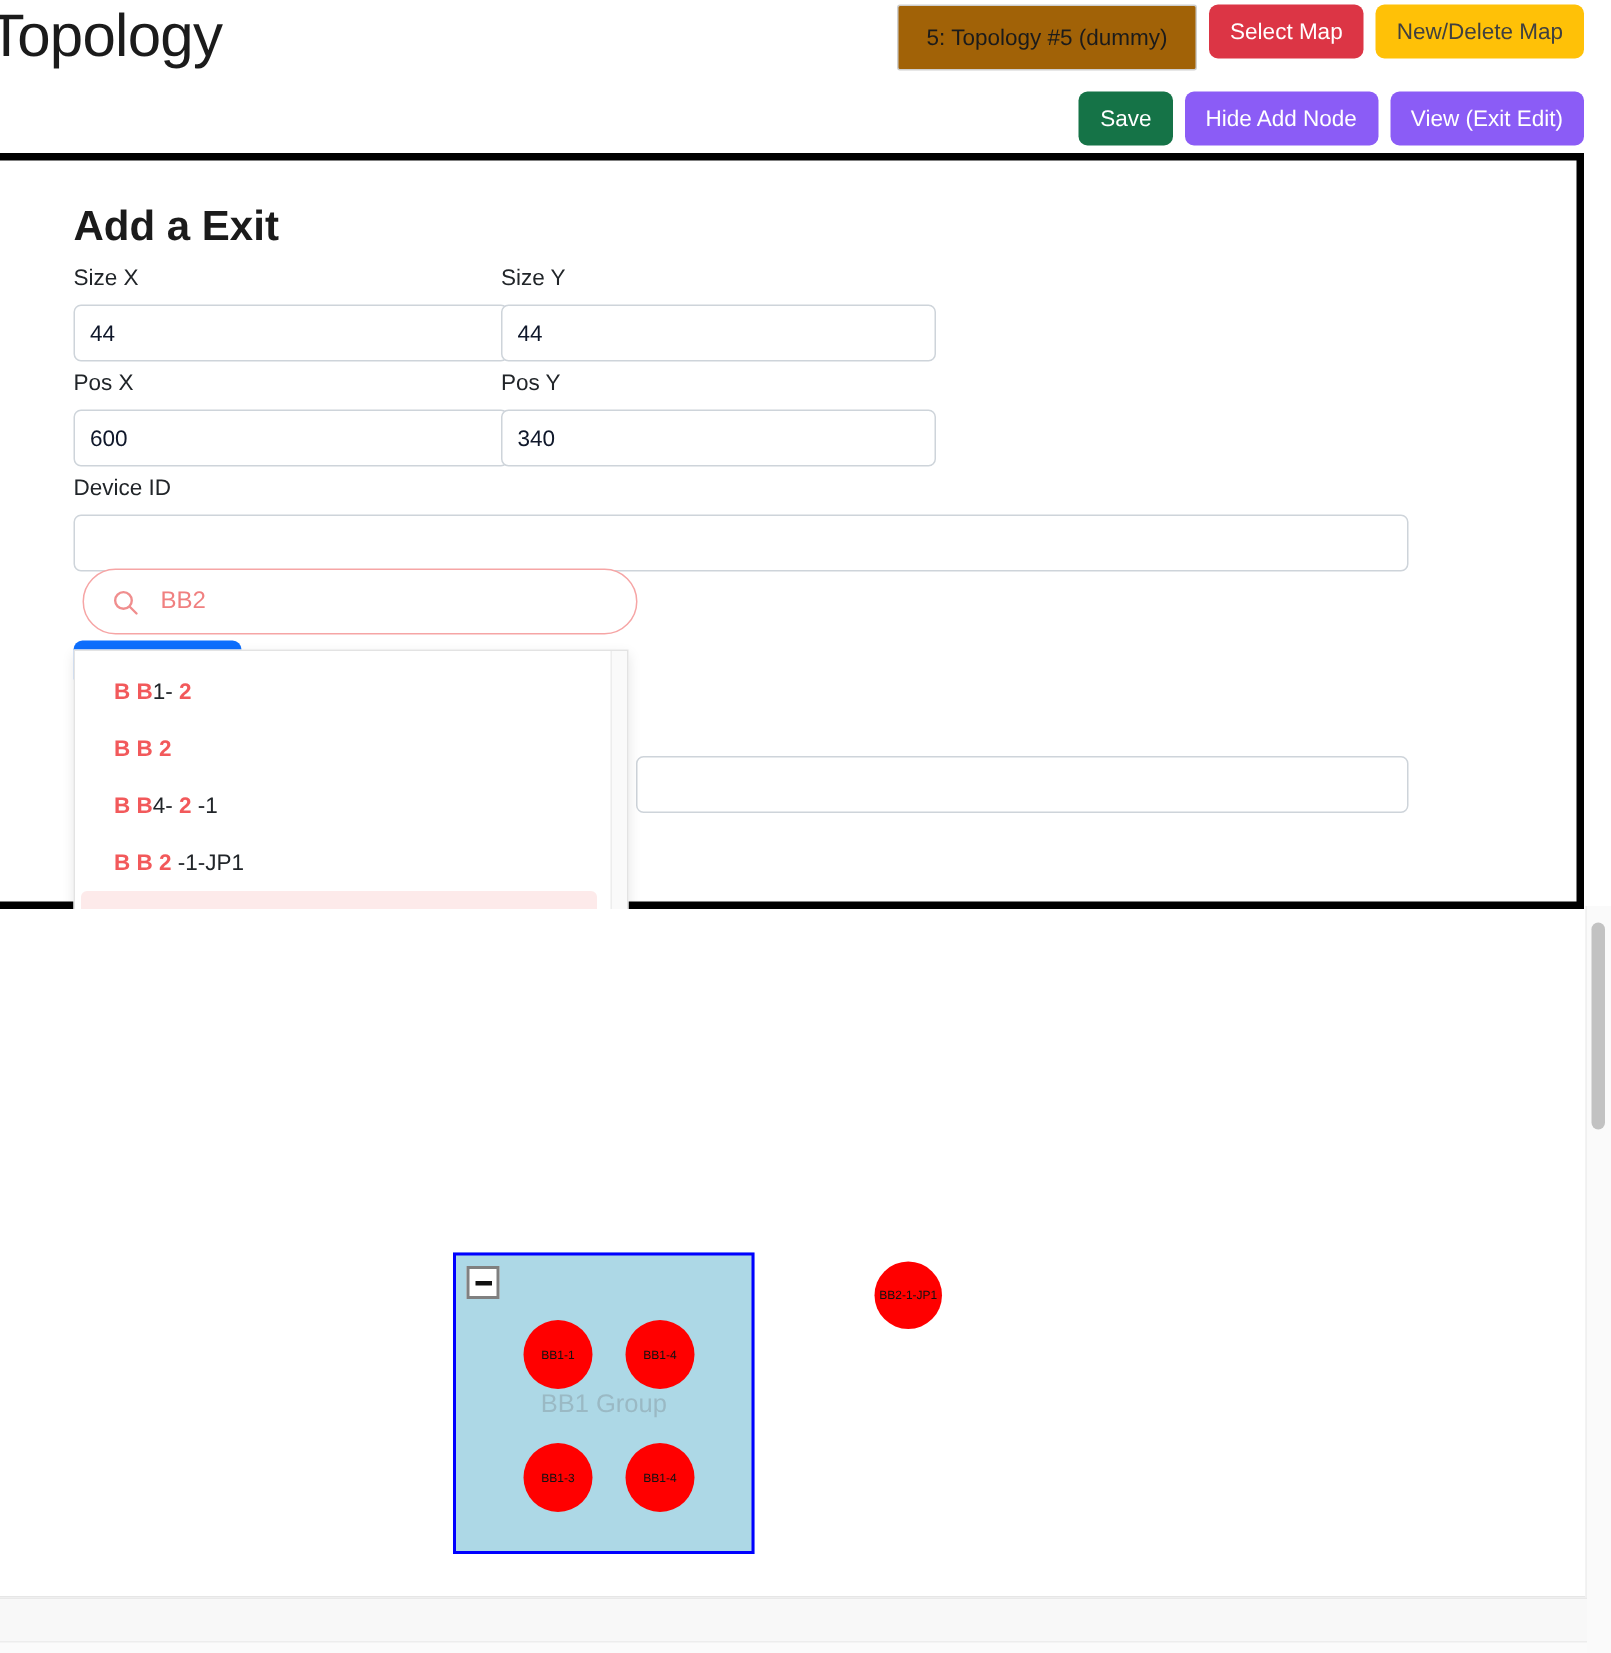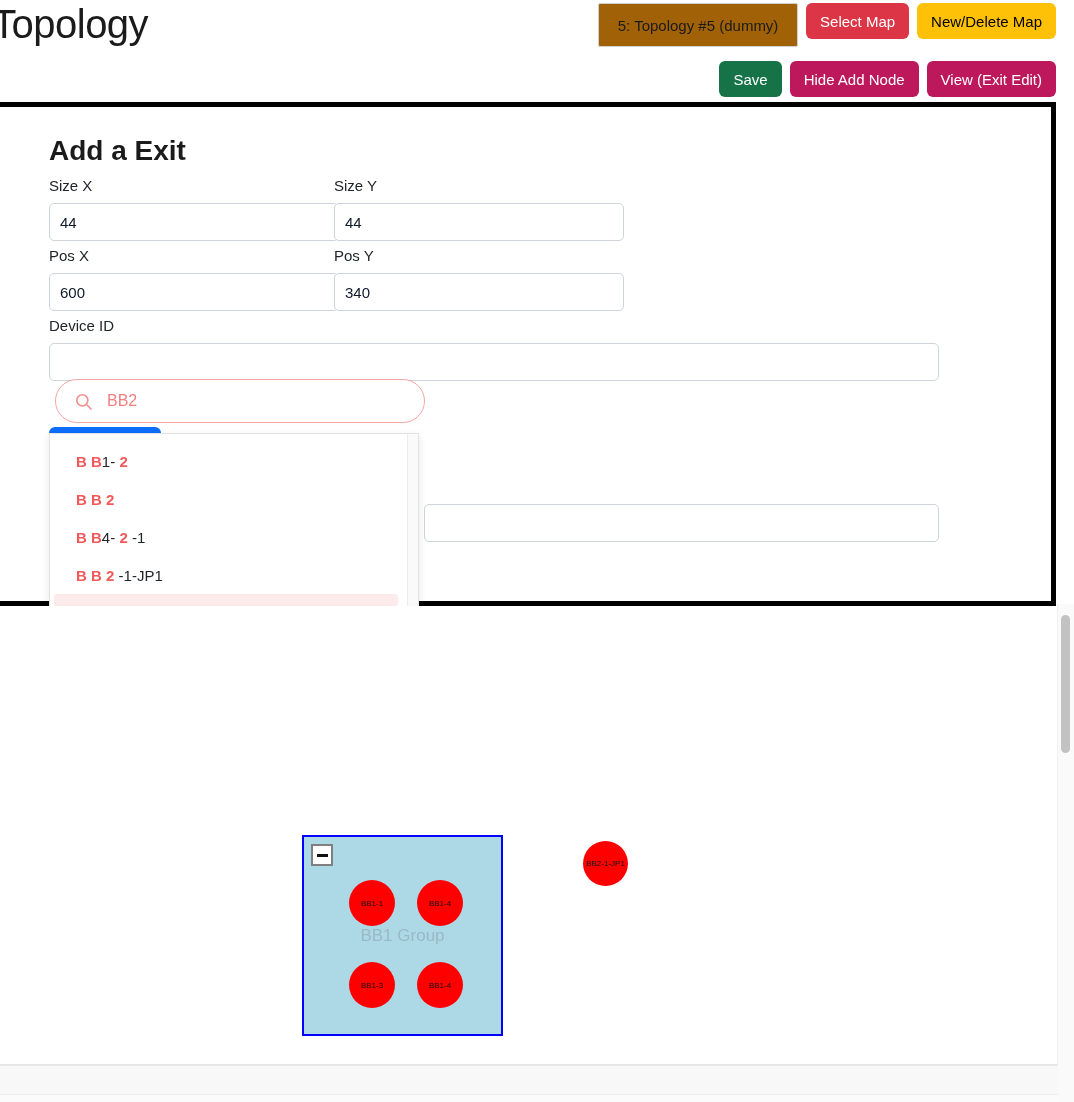--- a/index.html
+++ b/index.html
@@ -30,23 +30,23 @@
   }
   .btn {
     border: none; border-radius: 6px;
     font-size: 15px; font-weight: 400;
     padding: 0 14px; height: 36px;
     display: flex; align-items: center; justify-content: center;
     cursor: pointer; white-space: nowrap;
     font-family: "Liberation Sans", sans-serif;
   }
   .btn-danger { background: #dc3545; color: #fff; }
-  .btn-warning { background: #ffc107; color: #000000; text-align: center; }
+  .btn-warning { background: #ffc107; color: #404040; text-align: center; }
   .btn-success { background: #157347; color: #fff; }
-  .btn-secondary { background: #be185d; color: #fff; text-align: center; }
+  .btn-secondary { background: #8b5cf6; color: #fff; text-align: center; }
 
   
   .add-node-panel {
     position: absolute;
     left: -6px; top: 102px;
     width: 1062px; height: 504px;
     background: #ffffff;
     border: 5px solid #000000;
     border-left: none;
     overflow: visible;

